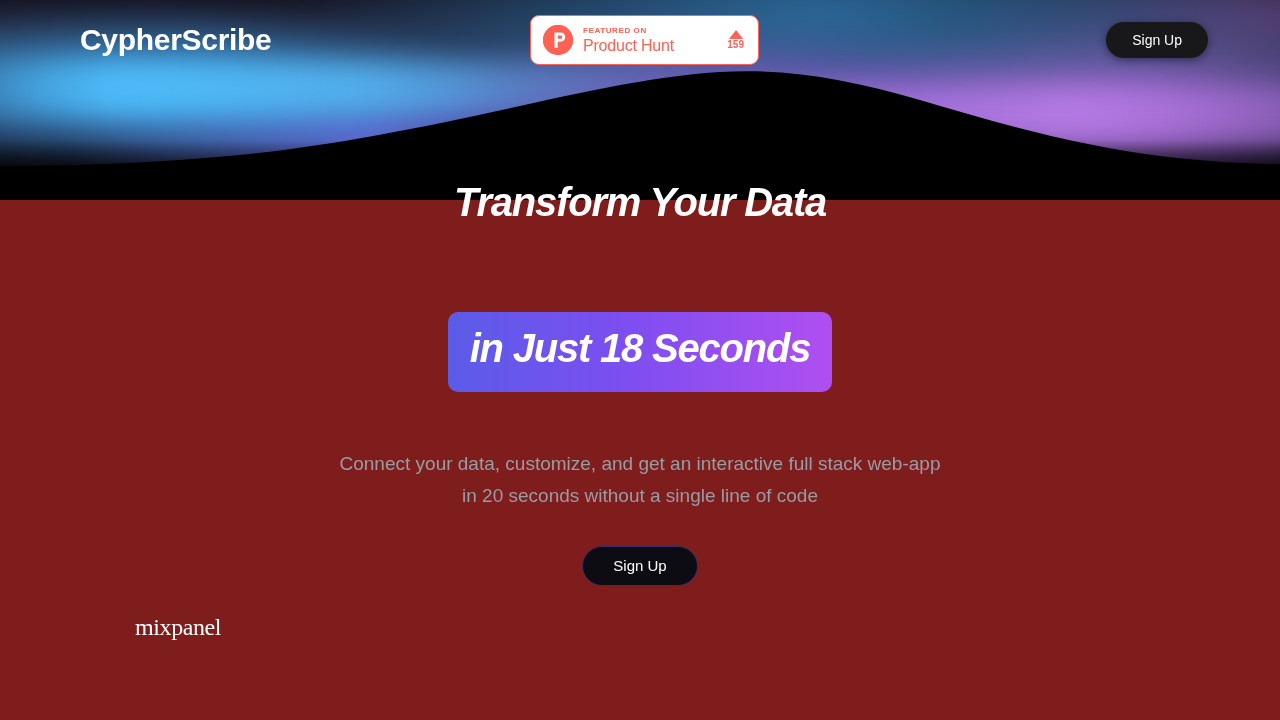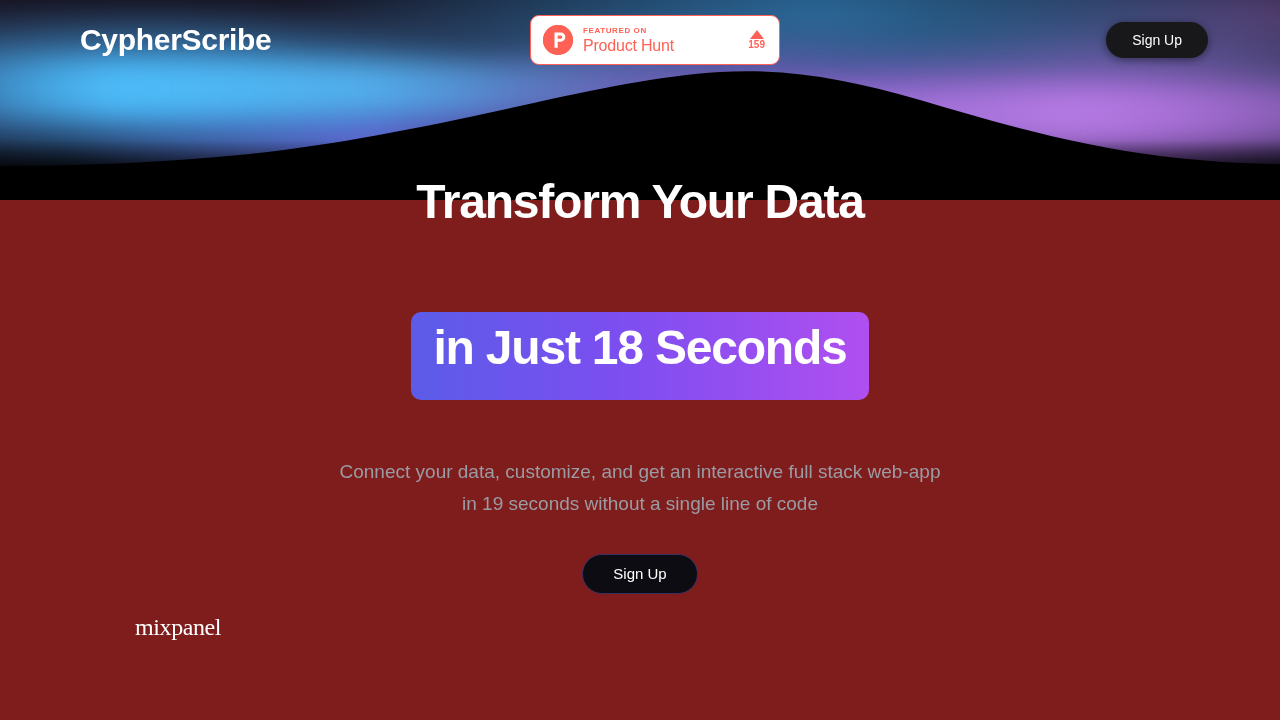--- a/index.html
+++ b/index.html
@@ -88,21 +88,21 @@
     font-size: 30px;
     font-weight: bold;
     color: #ffffff;
     letter-spacing: -0.3px;
   }
 
   
   .ph-badge {
     position: absolute;
     left: 530px; top: 15px;
-    width: 250px; height: 50px;
+    width: 229px; height: 50px;
     background: #ffffff;
     border: 1px solid #ff6154;
     border-radius: 9px;
     display: flex;
     align-items: center;
     padding: 0 12px;
     gap: 10px;
   }
   .ph-logo {
     width: 30px; height: 30px;
@@ -159,31 +159,32 @@
 
   
   .hero {
     position: absolute;
     left: 0; top: 168px;
     width: 1280px;
     text-align: center;
     z-index: 5;
   }
   .hero h1 {
-    font-size: 48px;
+    font-size: 40px;
     line-height: 68px;
     font-weight: bold;
     color: #ffffff;
     letter-spacing: -1.2px;
+    font-style: italic;
   }
   .hl {
     display: inline-block;
     background: linear-gradient(90deg, #5b5ce8 0%, #7c4ef0 45%, #b04ff0 100%);
     border-radius: 10px;
-    padding: 2px 22px 18px 22px;
+    padding: 2px 22px 10px 22px;
     margin-top: 8px;
   }
   .hero-sub {
     margin-top: 56px;
     font-size: 19px;
     line-height: 32px;
     color: #9b9ba3;
     text-align: center;
   }
   .hero-cta {
@@ -258,21 +259,21 @@
   </div>
 
   <div class="hero">
     <h1>
       <span>Transform Your Data</span><br>
       <br>
       <span class="hl">in Just 18 Seconds</span>
     </h1>
     <div class="hero-sub">
       <span>Connect your data, customize, and get an interactive full stack web-app</span><br>
-      <span>in 19 seconds without a single line of code</span>
+      <span>in 20 seconds without a single line of code</span>
     </div>
     <button class="hero-cta">Sign Up</button>
   </div>
 
   <div class="docs">
     <div class="mixpanel-logo">mixpanel</div>
 
   </div>
 
 </div>

